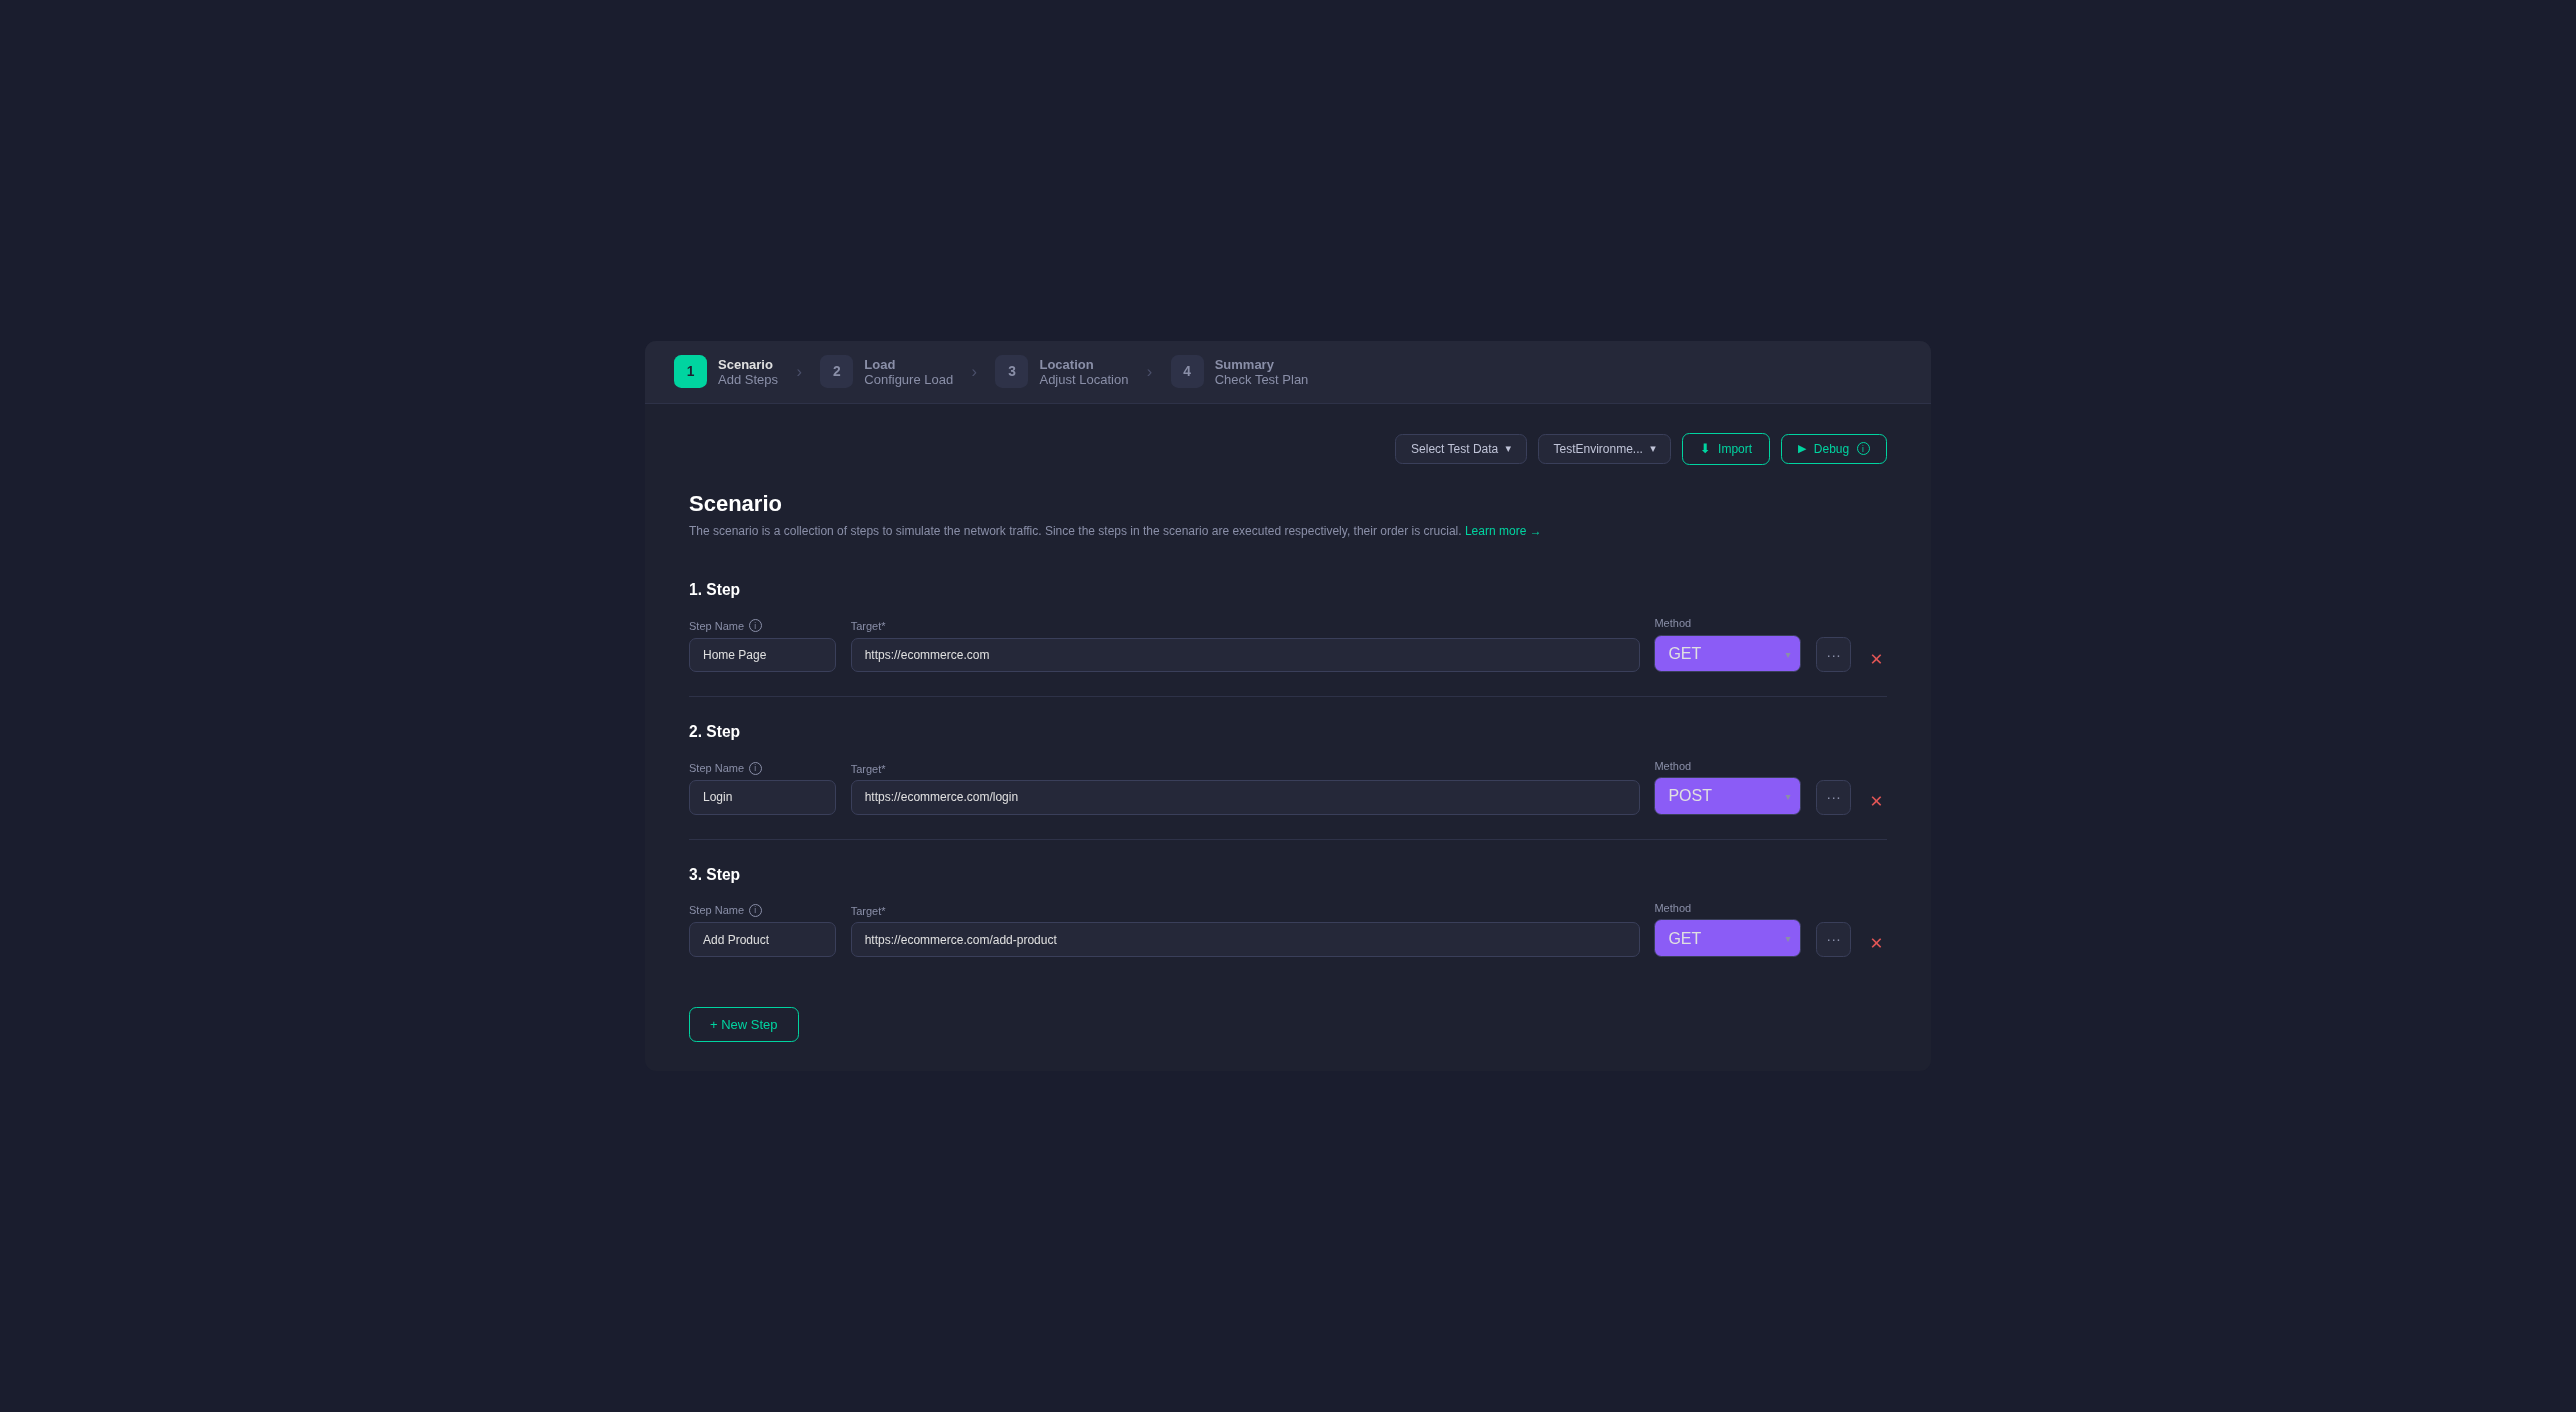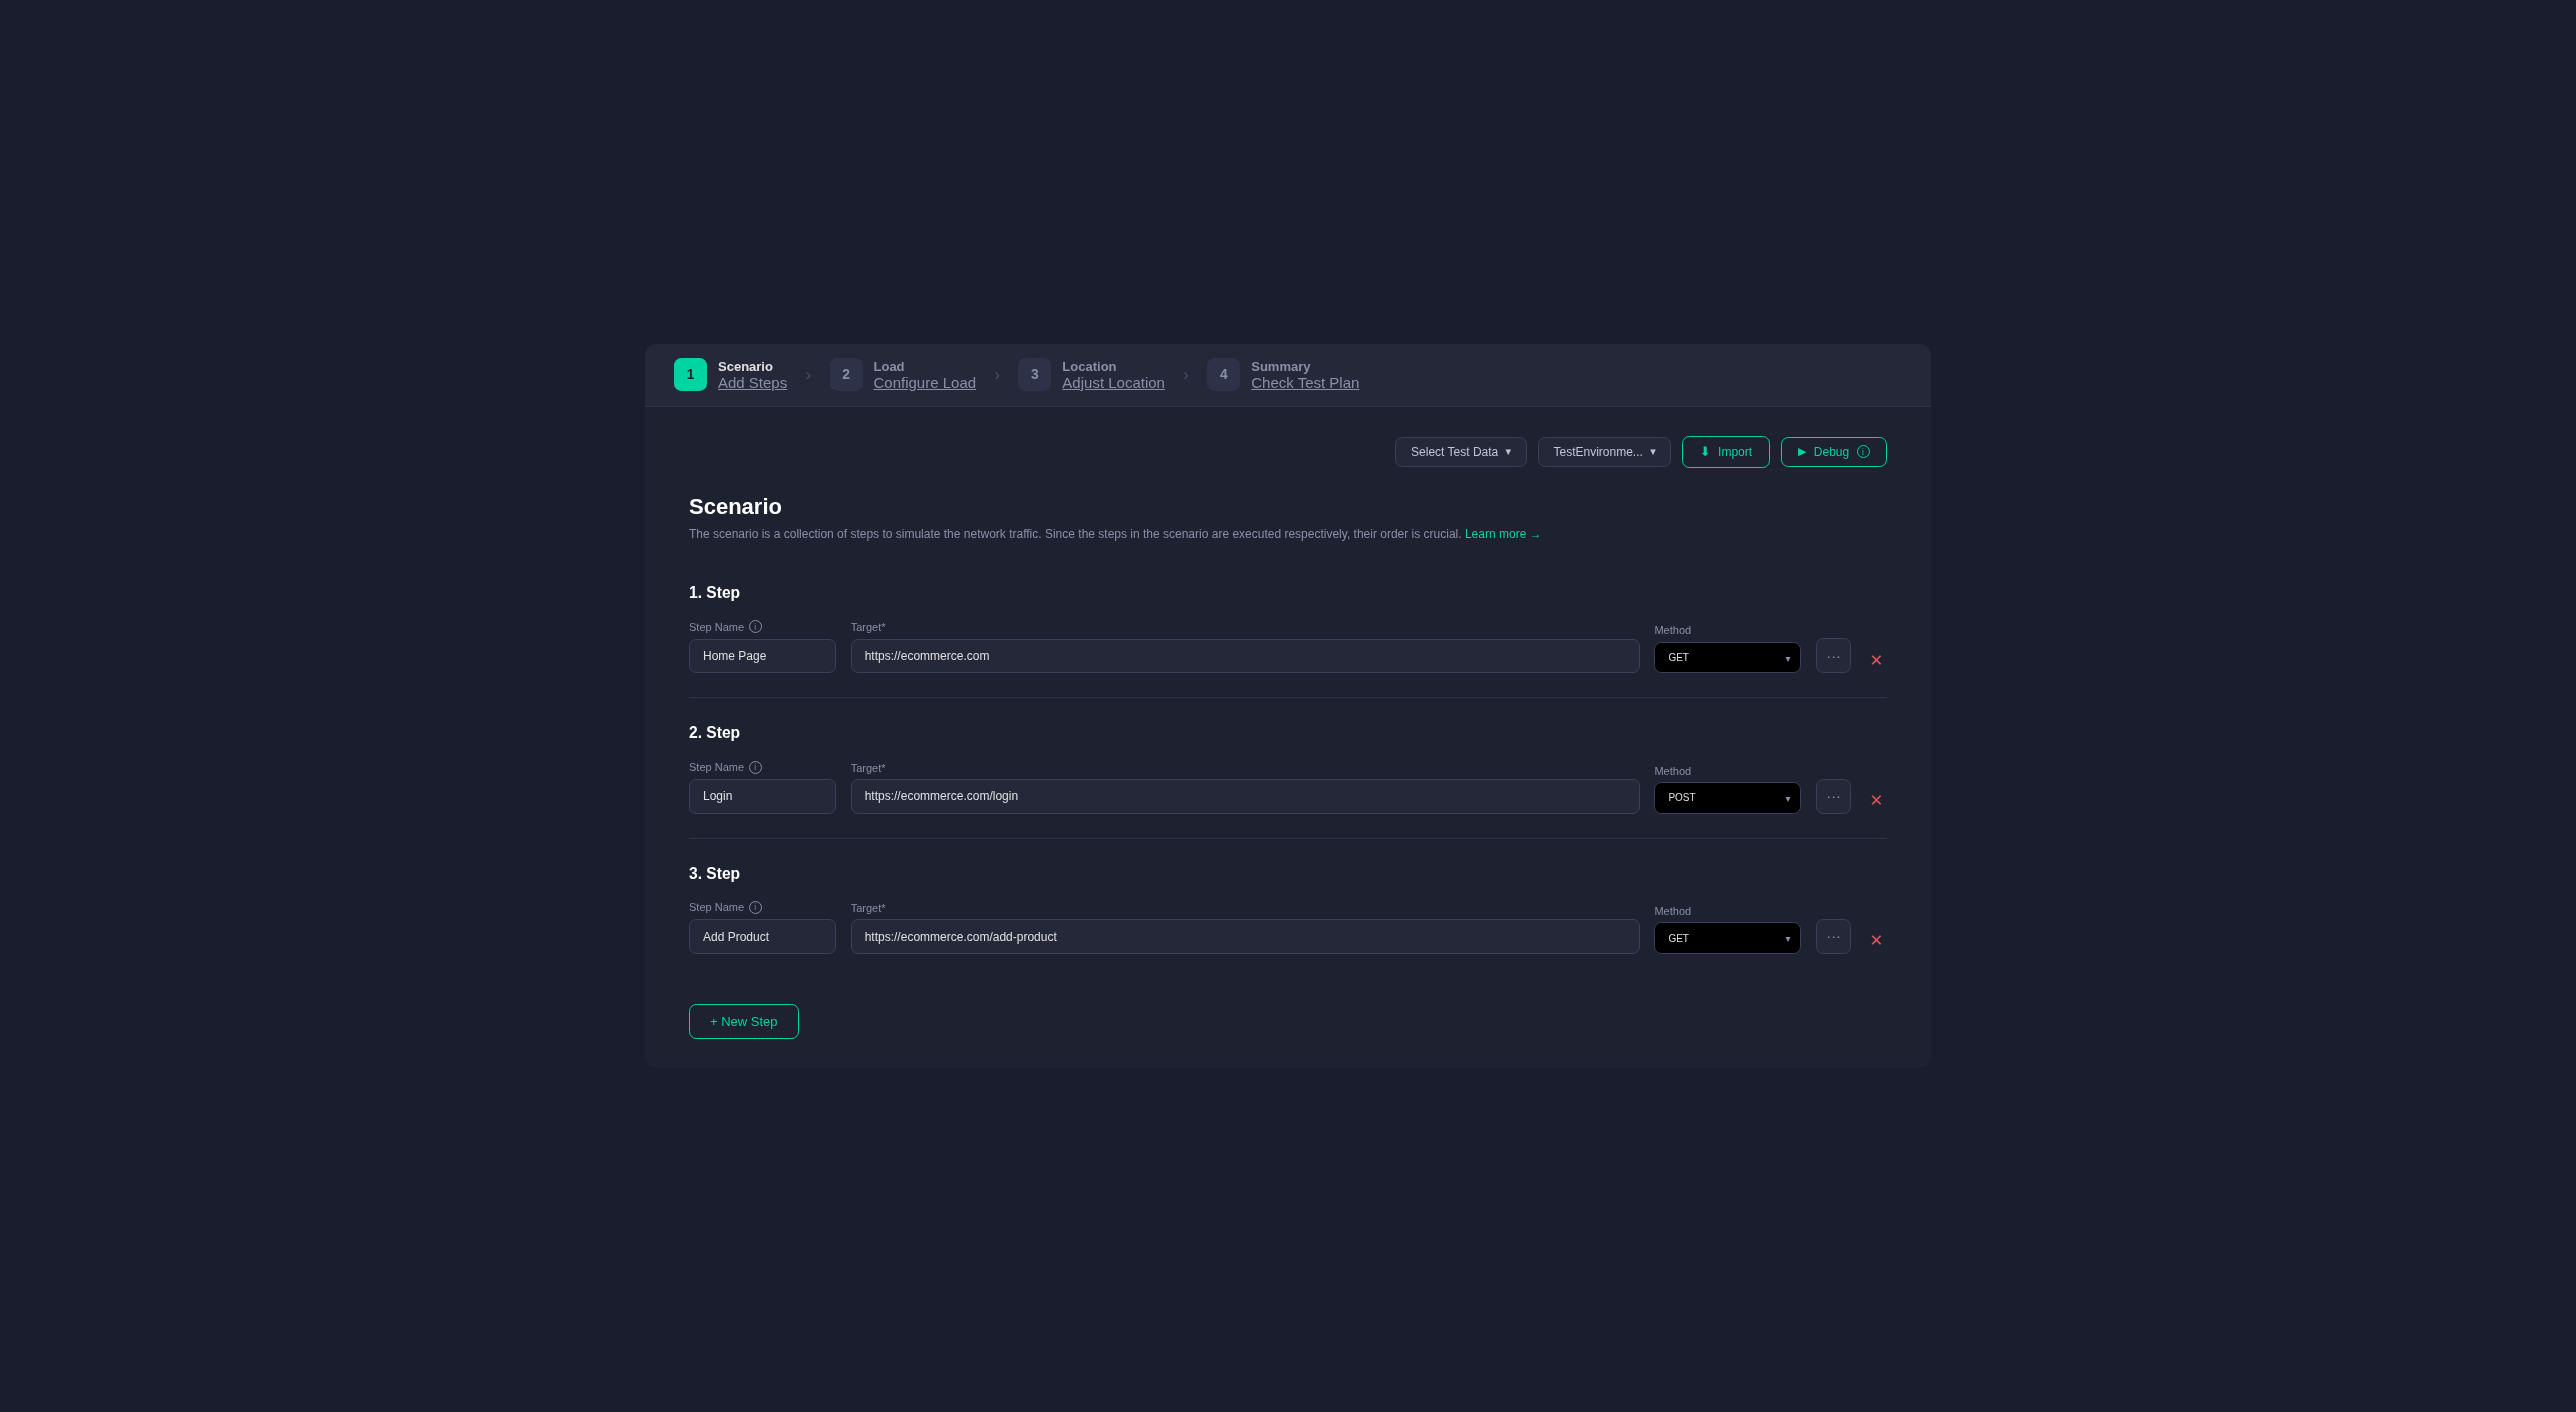--- a/index.html
+++ b/index.html
@@ -57,23 +57,22 @@
       display: flex;
       flex-direction: column;
     }
     .step-title {
       font-weight: 600;
       font-size: 13px;
       color: #e0e0e0;
     }
     .step-title.inactive { color: #8a8fa8; }
     .step-subtitle {
-      font-size: 15px;
-      color: #8a8fa8;
-      text-decoration: underline;
+      font-size: 13px;
+      color: #8a8fa8;
     }
     .step-arrow {
       color: #4a4f6a;
       font-size: 16.5px;
       margin: 0 18.4px;
     }
     
     .main-content {
       flex: 1;
       padding: 29px 44px;
@@ -183,26 +182,26 @@
       font-size: 12px;
       width: 100%;
       outline: none;
     }
     .method-wrapper {
       position: relative;
       width: 147px;
       flex-shrink: 0;
     }
     .method-wrapper select {
-      background: #000000;
+      background: #8b5cf6;
       border: 0.9px solid #3a3f5a;
       color: #e0e0e0;
       padding: 9.2px 13px;
       border-radius: 7.3px;
-      font-size: 10px;
+      font-size: 16px;
       width: 100%;
       outline: none;
       appearance: none;
       cursor: pointer;
     }
     .method-wrapper .chevron {
       position: absolute;
       right: 11px;
       top: 50%;
       transform: translateY(-50%);

